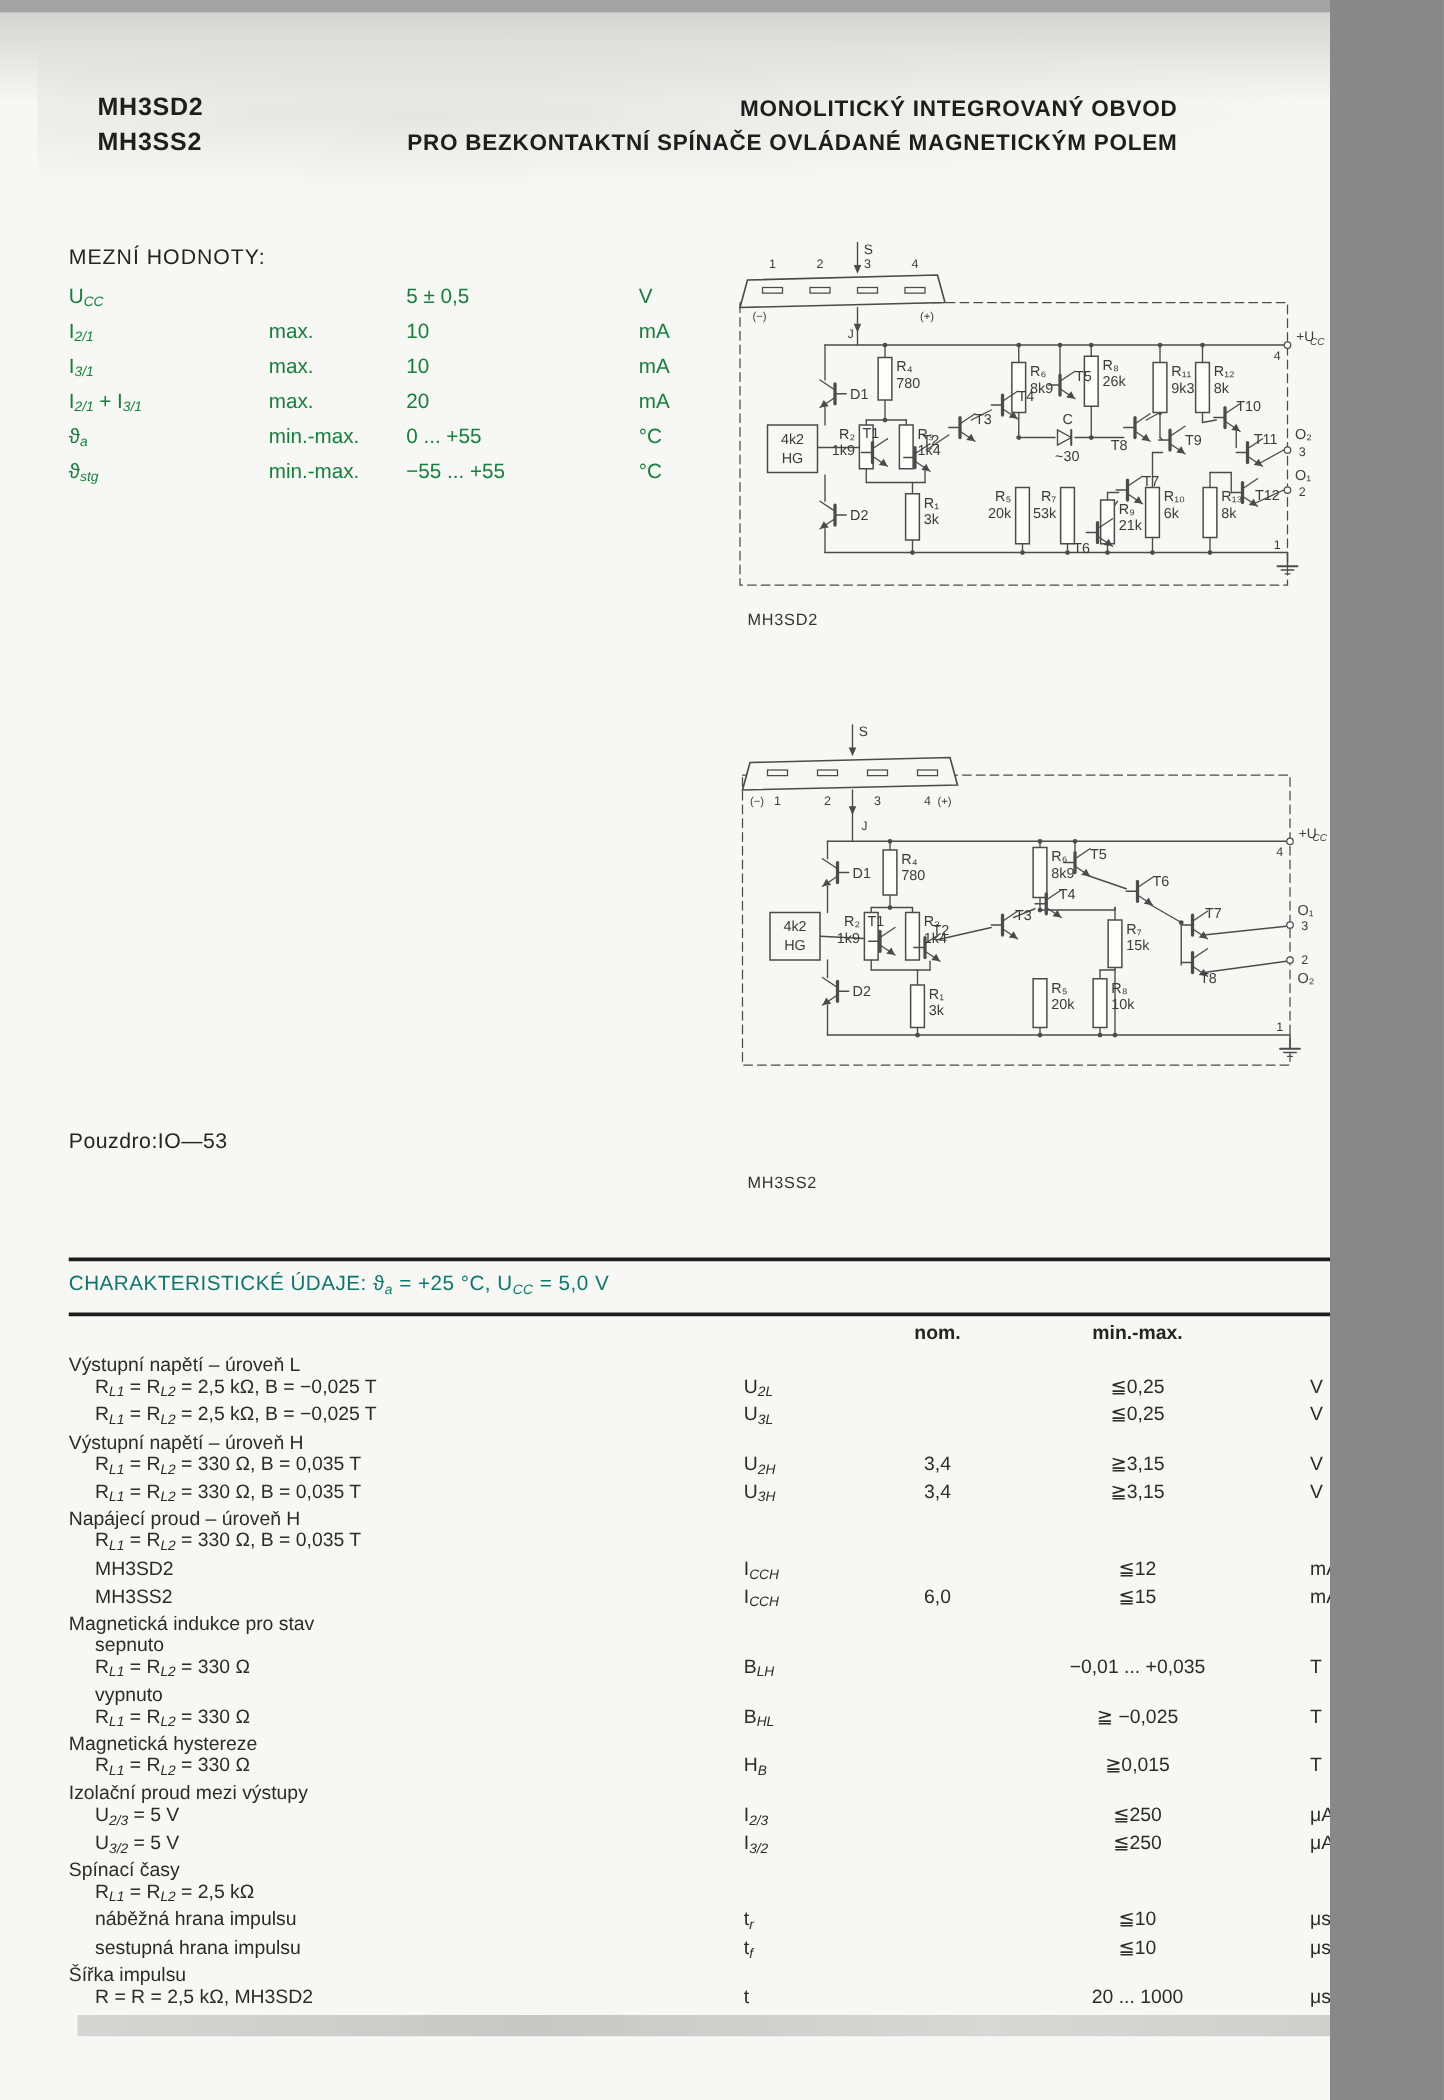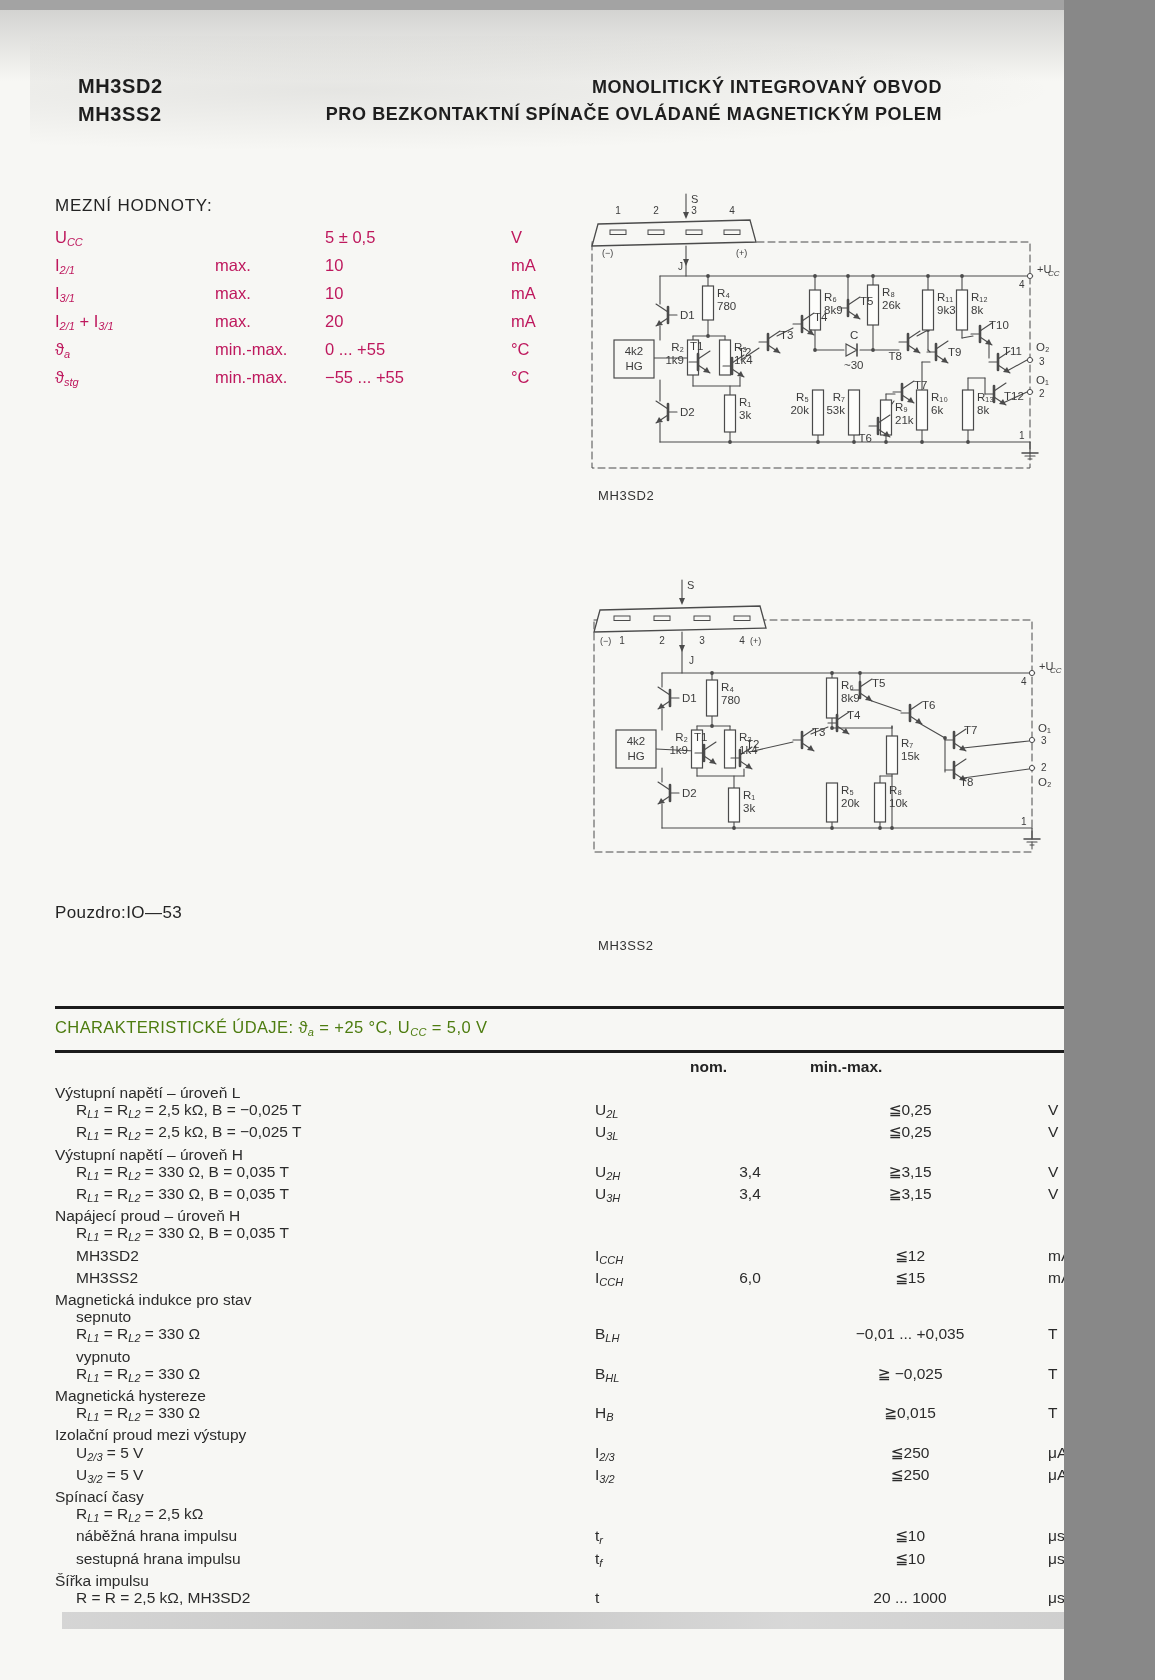--- a/index.html
+++ b/index.html
@@ -15,36 +15,36 @@
              background:linear-gradient(90deg,#cfcfcf,#bfbfbf 35%,#d2d2d2 70%,#c6c6c6);}
   
   .part-numbers{position:absolute;left:78px;top:72px;font-weight:700;font-size:20px;
              letter-spacing:.6px;color:#1e1e1e;line-height:28px;}
   .title-block{position:absolute;right:122px;top:74px;text-align:right;font-weight:700;
              font-size:18px;letter-spacing:.6px;color:#1e1e1e;line-height:27px;}
   
   .limits-heading{position:absolute;left:55px;top:196px;font-size:17px;letter-spacing:.8px;color:#242424;}
   .limits-rows{position:absolute;left:55px;top:228px;width:520px;}
   .lrow{display:grid;grid-template-columns:160px 110px 120px 130px;height:28px;
-        align-items:baseline;font-size:16.5px;color:#be185d;}
+        align-items:baseline;font-size:16.5px;color:#15803d;}
   .lval{}
   .lunit{padding-left:66px;}
   .tb{white-space:pre;}
   .sb{font-size:11px;font-style:italic;vertical-align:-3px;white-space:pre;}
   
   svg{font-family:inherit;}
   .fig{position:absolute;}
   .fig-caption{position:absolute;font-size:13px;letter-spacing:.6px;color:#333;}
   
   .pouzdro{position:absolute;left:55px;top:903px;font-size:17px;color:#242424;letter-spacing:.4px;}
   .pouzdro .val{}
   
   .rule{position:absolute;left:55px;width:1048px;height:3px;background:#1c1c1c;}
-  .char-title{position:absolute;left:55px;top:1018px;font-size:16.5px;letter-spacing:.4px;color:#4d7c0f;}
-  .colhead{position:absolute;top:1058px;font-weight:700;font-size:15.5px;text-align:left;color:#242424;}
+  .char-title{position:absolute;left:55px;top:1018px;font-size:16.5px;letter-spacing:.4px;color:#0f766e;}
+  .colhead{position:absolute;top:1058px;font-weight:700;font-size:15.5px;text-align:center;color:#242424;}
   .char-rows{position:absolute;left:55px;top:1084px;width:1035px;}
   .crow{display:grid;grid-template-columns:540px 95px 120px 200px 80px;line-height:17.2px;
         font-size:15.5px;color:#2b2b2b;}
   .crow.grp{margin-top:0;}
   .crow.ind .clab{padding-left:21px;}
   .cnom,.cmm{text-align:center;}
   .cunit{padding-left:38px;}
   
   .page-number{position:absolute;left:1072px;top:1632px;font-size:23px;color:#303030;letter-spacing:1px;}
 </style>

